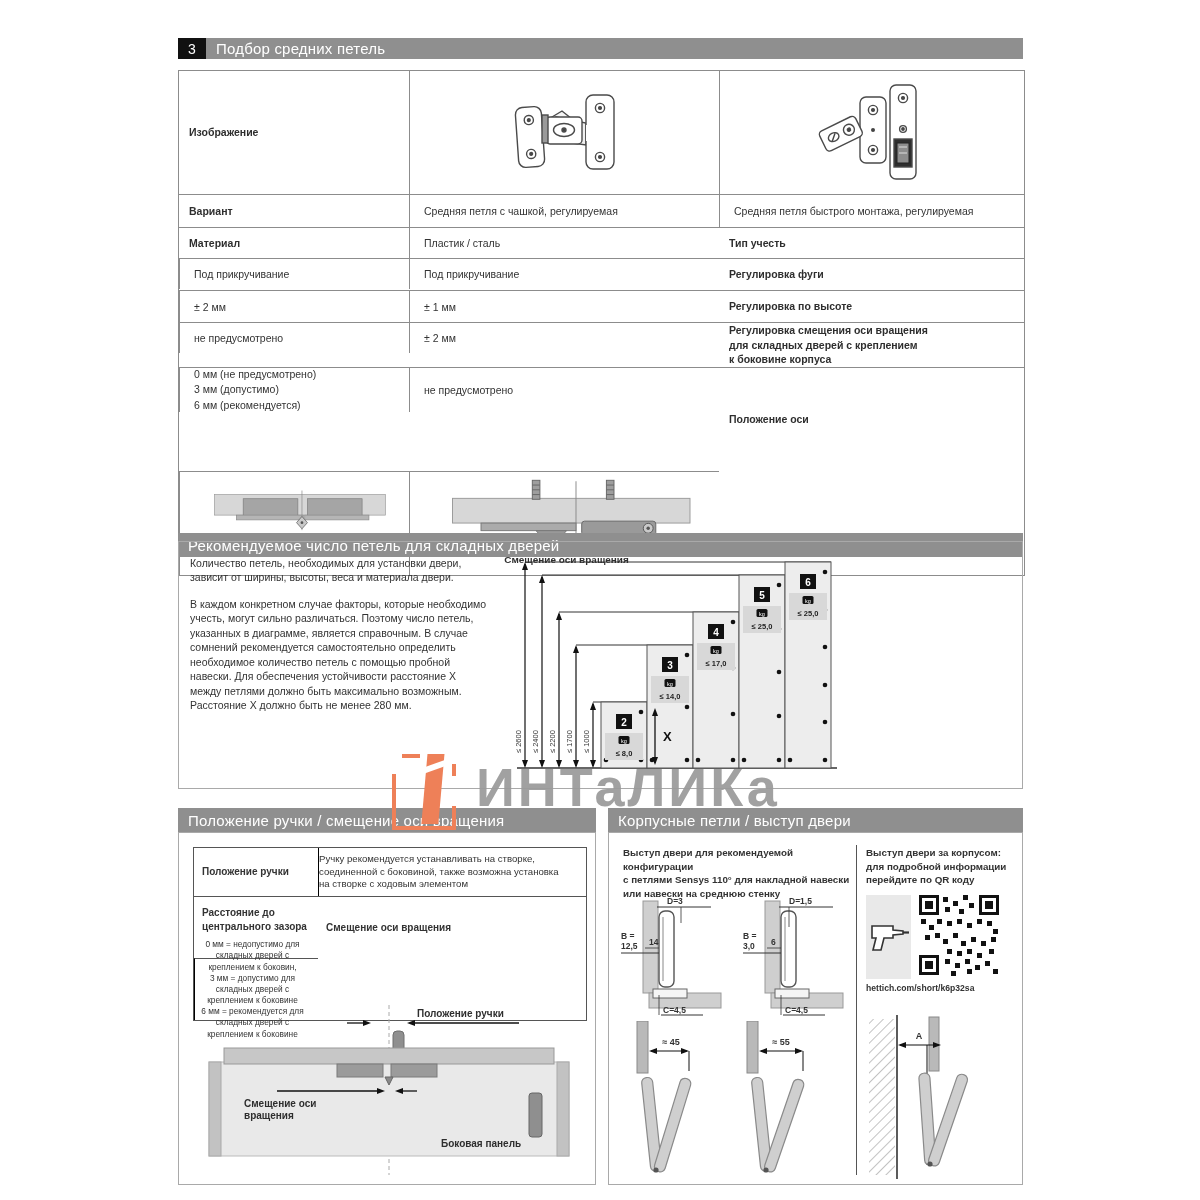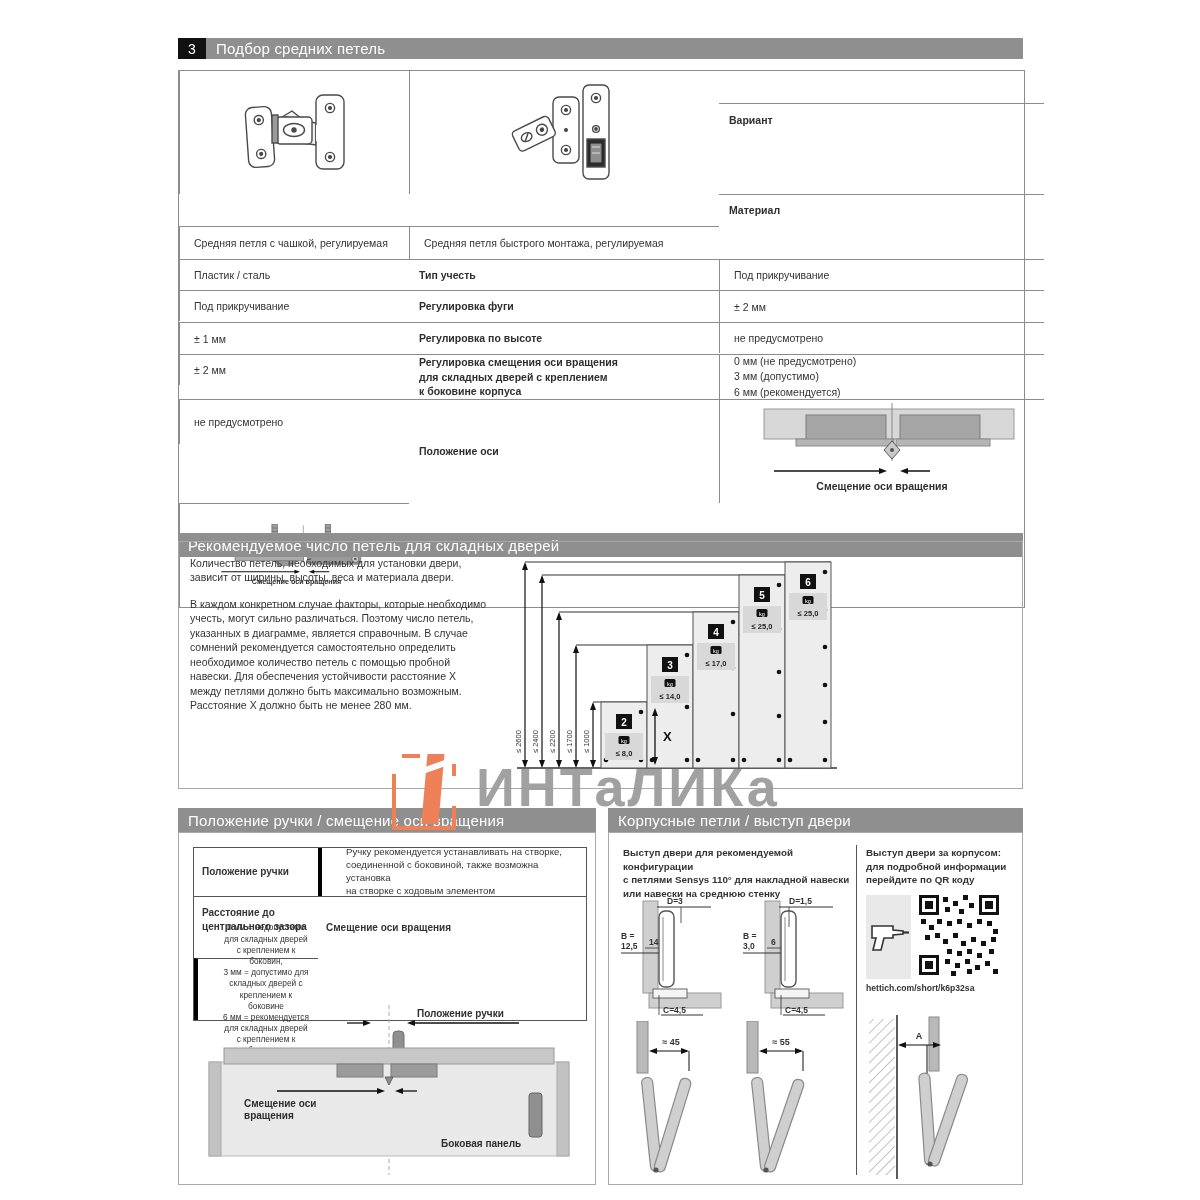--- a/index.html
+++ b/index.html
@@ -15,21 +15,21 @@
         align-items:center;justify-content:center;font-size:14px;}
   .hbar .htxt{padding-left:10px;}
 
   
   #s1-table{position:absolute;left:178px;top:70px;width:845px;display:grid;
     grid-template-columns:230px 310px 1fr;border:1px solid #8c8c8c;font-size:10.5px;color:#333;}
   #s1-table .cell{display:flex;align-items:center;box-sizing:border-box;padding:4px 10px;}
   #s1-table .lab{font-weight:700;color:#2e2e2e;line-height:1.4;}
   #s1-table .mid,#s1-table .rgt{border-left:1px solid #8c8c8c;padding-left:14px;}
   #s1-table .bt{border-top:1px solid #8c8c8c;}
-  .h-r1{height:123px;} .h-r2{height:33px;margin-top:32px;} .h-r3{height:31px;} .h-r4{height:31px;}
+  .h-r1{height:123px;} .h-r2{height:33px;} .h-r3{height:31px;} .h-r4{height:31px;}
   .h-r5{height:32px;} .h-r6{height:31px;} .h-r7{height:45px;} .h-r8{height:104px;}
   .imgcell{justify-content:center;}
   .axcell{justify-content:center;padding:2px;}
 
   
   #s2-frame{position:absolute;left:178px;top:541px;width:845px;height:248px;
     border:1px solid #a9a9a9;box-sizing:border-box;}
   #s2-text{position:absolute;left:190px;top:556px;width:310px;font-size:10.5px;
     color:#333;line-height:1.38;}
   #s2-text .p2{margin-top:12px;}
@@ -39,21 +39,21 @@
       display:flex;align-items:flex-start;}
   #wm-text{font-size:54px;font-weight:700;color:#9a9a9a;letter-spacing:3px;
       line-height:1;margin-left:6px;margin-top:12px;opacity:.92;}
 
   
   .bframe{position:absolute;border:1px solid #a9a9a9;box-sizing:border-box;background:#fff;}
   #s3-table{position:absolute;left:14px;top:14px;width:392px;display:grid;
     grid-template-columns:124px 1fr;border:1px solid #555;font-size:10px;color:#333;}
   #s3-table .cell{display:flex;align-items:center;box-sizing:border-box;padding:4px 8px;line-height:1.35;}
   #s3-table .lab{font-weight:700;}
-  #s3-table .val{border-left:4px solid #000000;padding-left:24px;}
+  #s3-table .val{border-left:1px solid #000000;padding-left:0;}
   #s3-table .bt{border-top:1px solid #555;}
   .h3-r1{height:48px;} .h3-r2{height:46px;} .h3-r3{height:62px;text-align:center;}
   .small-val{font-size:8.3px;line-height:1.55;}
 
   #s4-lnote{position:absolute;left:14px;top:13px;width:235px;font-size:9.8px;
     font-weight:700;color:#333;line-height:1.4;}
   #s4-rnote{position:absolute;left:257px;top:13px;width:150px;font-size:9.8px;
     font-weight:700;color:#333;line-height:1.4;}
   #s4-div{position:absolute;left:247px;top:12px;width:1px;height:330px;background:#555;}
   #s4-url{position:absolute;left:257px;top:150px;font-size:8.6px;font-weight:700;color:#333;}
@@ -66,20 +66,21 @@
 
 <div id="page">
 
   <div class="hbar" style="left:178px;top:38px;width:845px;height:21px;">
     <div class="numbox">3</div>
     <div class="htxt">Подбор средних петель</div>
   </div>
 
   <div id="s1-table">
 
+    <div class="cell lab h-r1">Изображение</div>
     <div class="cell mid imgcell h-r1">
       <svg width="122" height="104" viewBox="0 0 122 104">
         <g fill="#fff" stroke="#4a4a4a" stroke-width="1.4">
           <polygon points="36,42 56,30 66,38 48,52" fill="#f4f4f4"></polygon>
           <polygon points="50,36 80,42 80,64 50,60" fill="#efefef"></polygon>
           <rect x="80" y="14" width="28" height="74" rx="7"></rect>
           <rect x="80" y="44" width="9" height="16" fill="#fff" stroke="none"></rect>
           <circle cx="94" cy="27" r="4.6"></circle>
             <circle cx="94" cy="27" r="1.4" fill="#444"></circle>
           <circle cx="94" cy="76" r="4.6"></circle>

